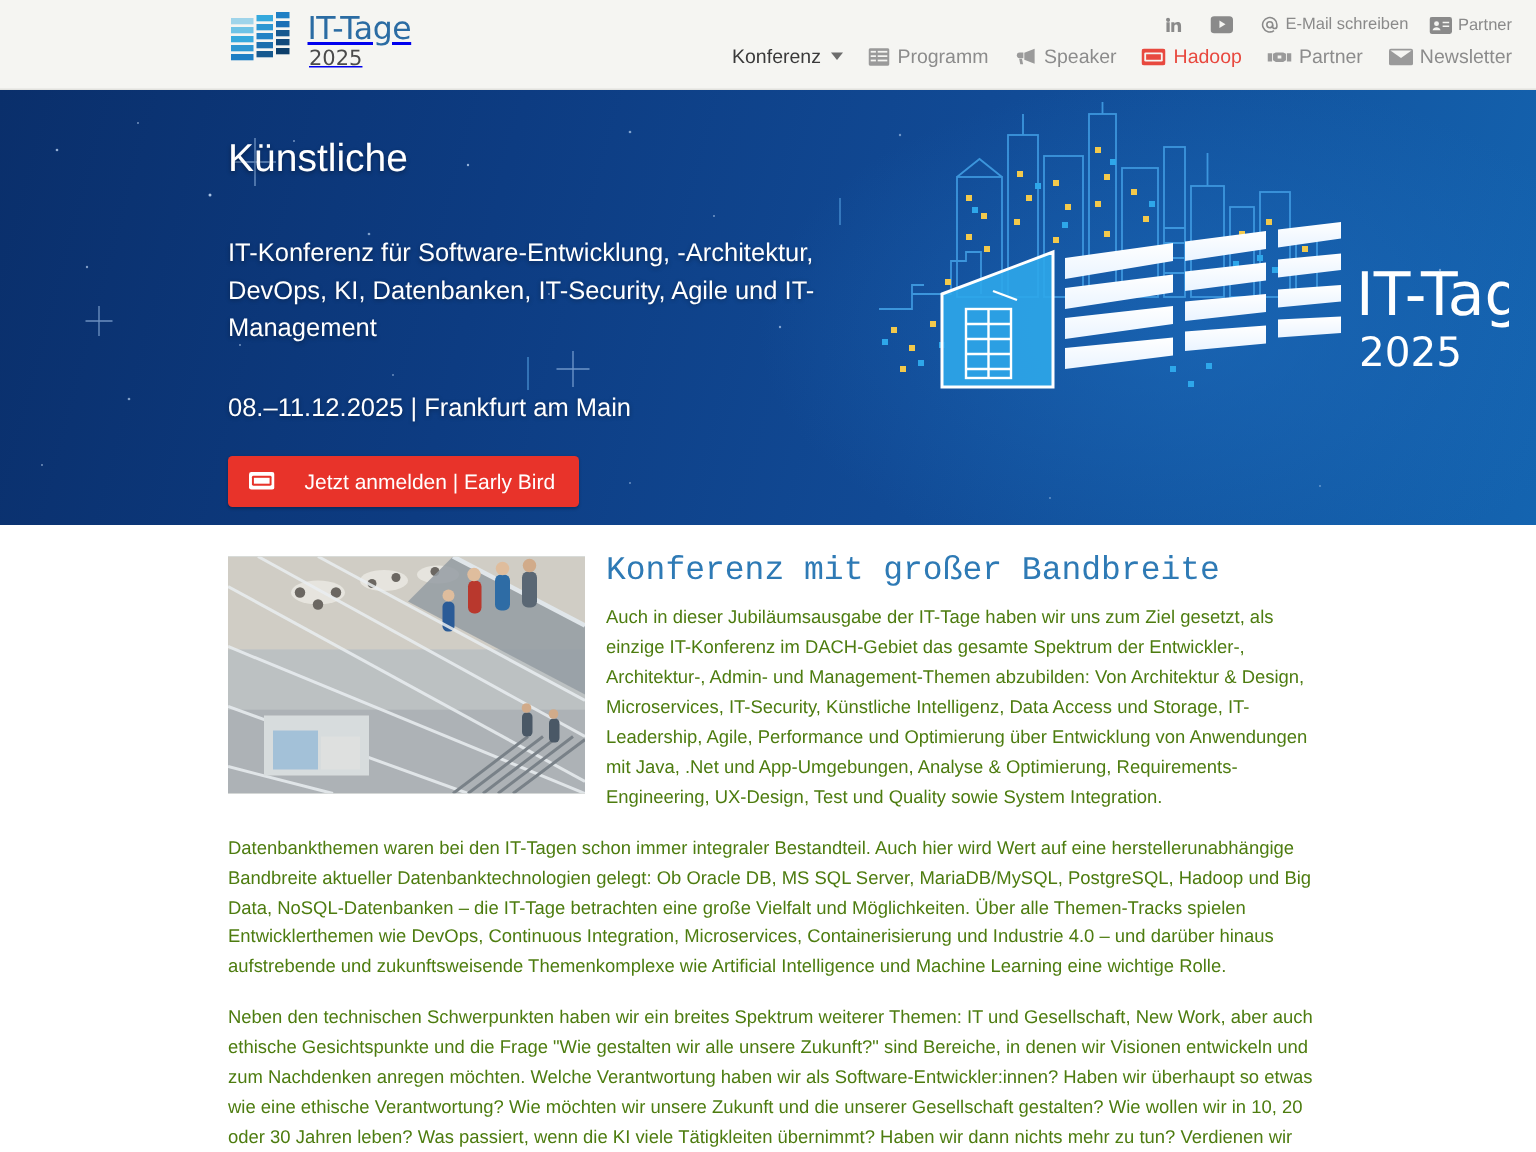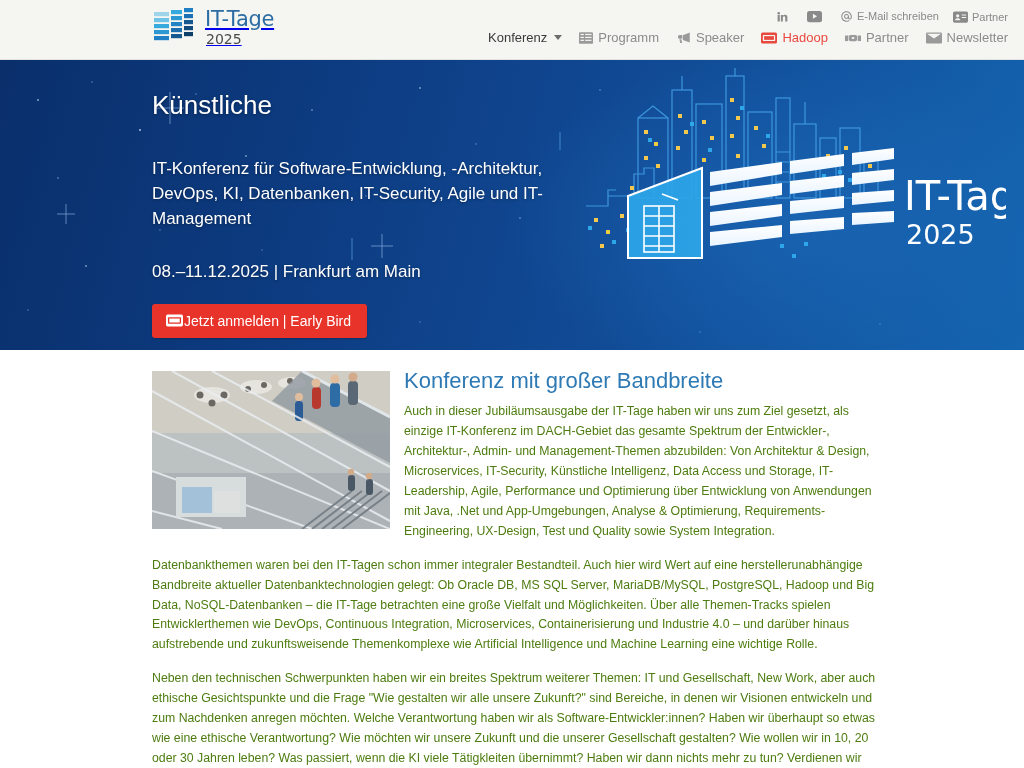--- a/index.html
+++ b/index.html
@@ -76,21 +76,21 @@
   }
   .hero-sub {
     font-size: 17px; line-height: 1.47; margin: 0 0 30px 0;
     text-shadow: 0 1px 3px rgba(0,0,0,0.35);
   }
   .hero-date {
     font-size: 17px; margin: 0 0 22px 0;
     text-shadow: 0 1px 3px rgba(0,0,0,0.35);
   }
   .cta {
-    display: inline-flex; align-items: center; gap: 1px;
+    display: inline-flex; align-items: center; gap: 20px;
     background: #e8332a; color: #fff;
     border: none; border-radius: 3px;
     padding: 9px 16px 9px 14px;
     font-size: 14px; font-family: "Liberation Sans", sans-serif;
     cursor: pointer;
     box-shadow: 0 1px 2px rgba(0,0,0,0.25);
   }
 
   
   .content {
@@ -100,21 +100,21 @@
   .figure-left {
     float: left;
     width: 238px; height: 158px;
     margin: 3px 14px 6px 0;
     overflow: hidden;
     background: #b9bdbd;
     position: relative;
   }
   h2.sec-title {
     font-size: 22px; font-weight: 400;
-    color: #2e7ab5; margin: 0 0 8px 0; line-height: 1.2;
+    color: #2e7ab5; margin: 0 0 8px 0; line-height: 1.2; font-family: Liberation Mono, monospace;
   }
   .content p {
     font-size: 12.3px; line-height: 1.62; color: #4d7c0f;
     margin: 0 0 14px 0; text-align: left;
   }
   .clearfix::after { content: ""; display: table; clear: both; }
 </style>
 </head>
 <body>
 

